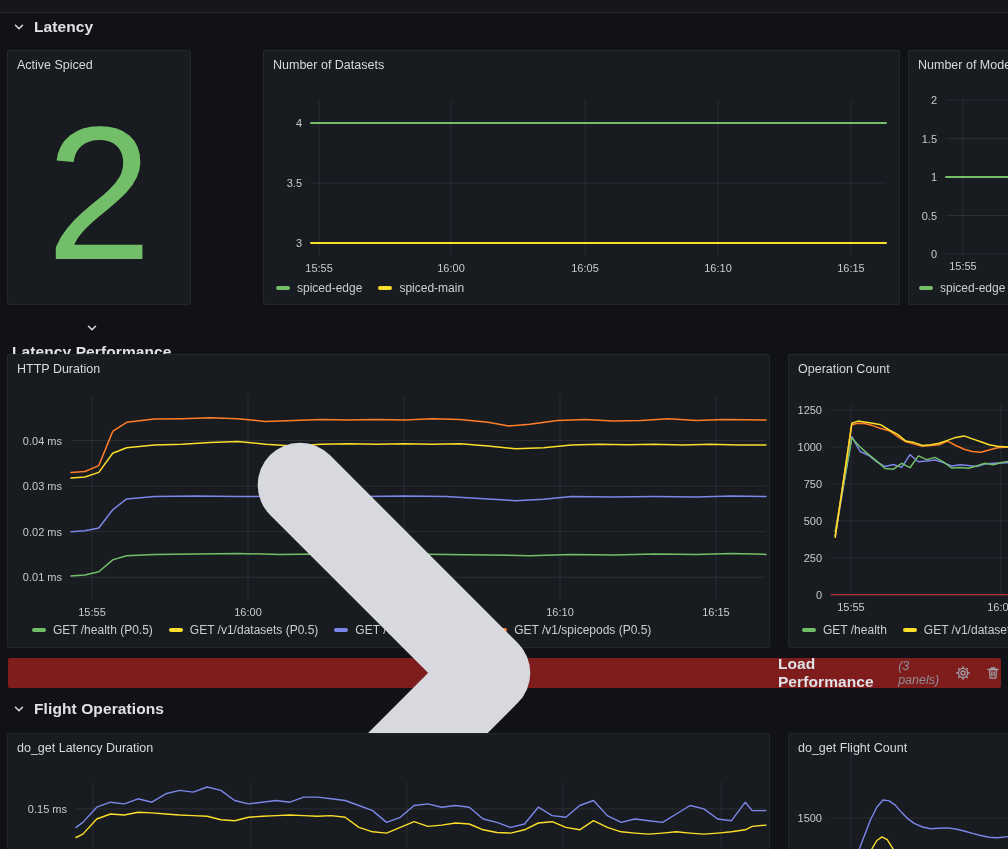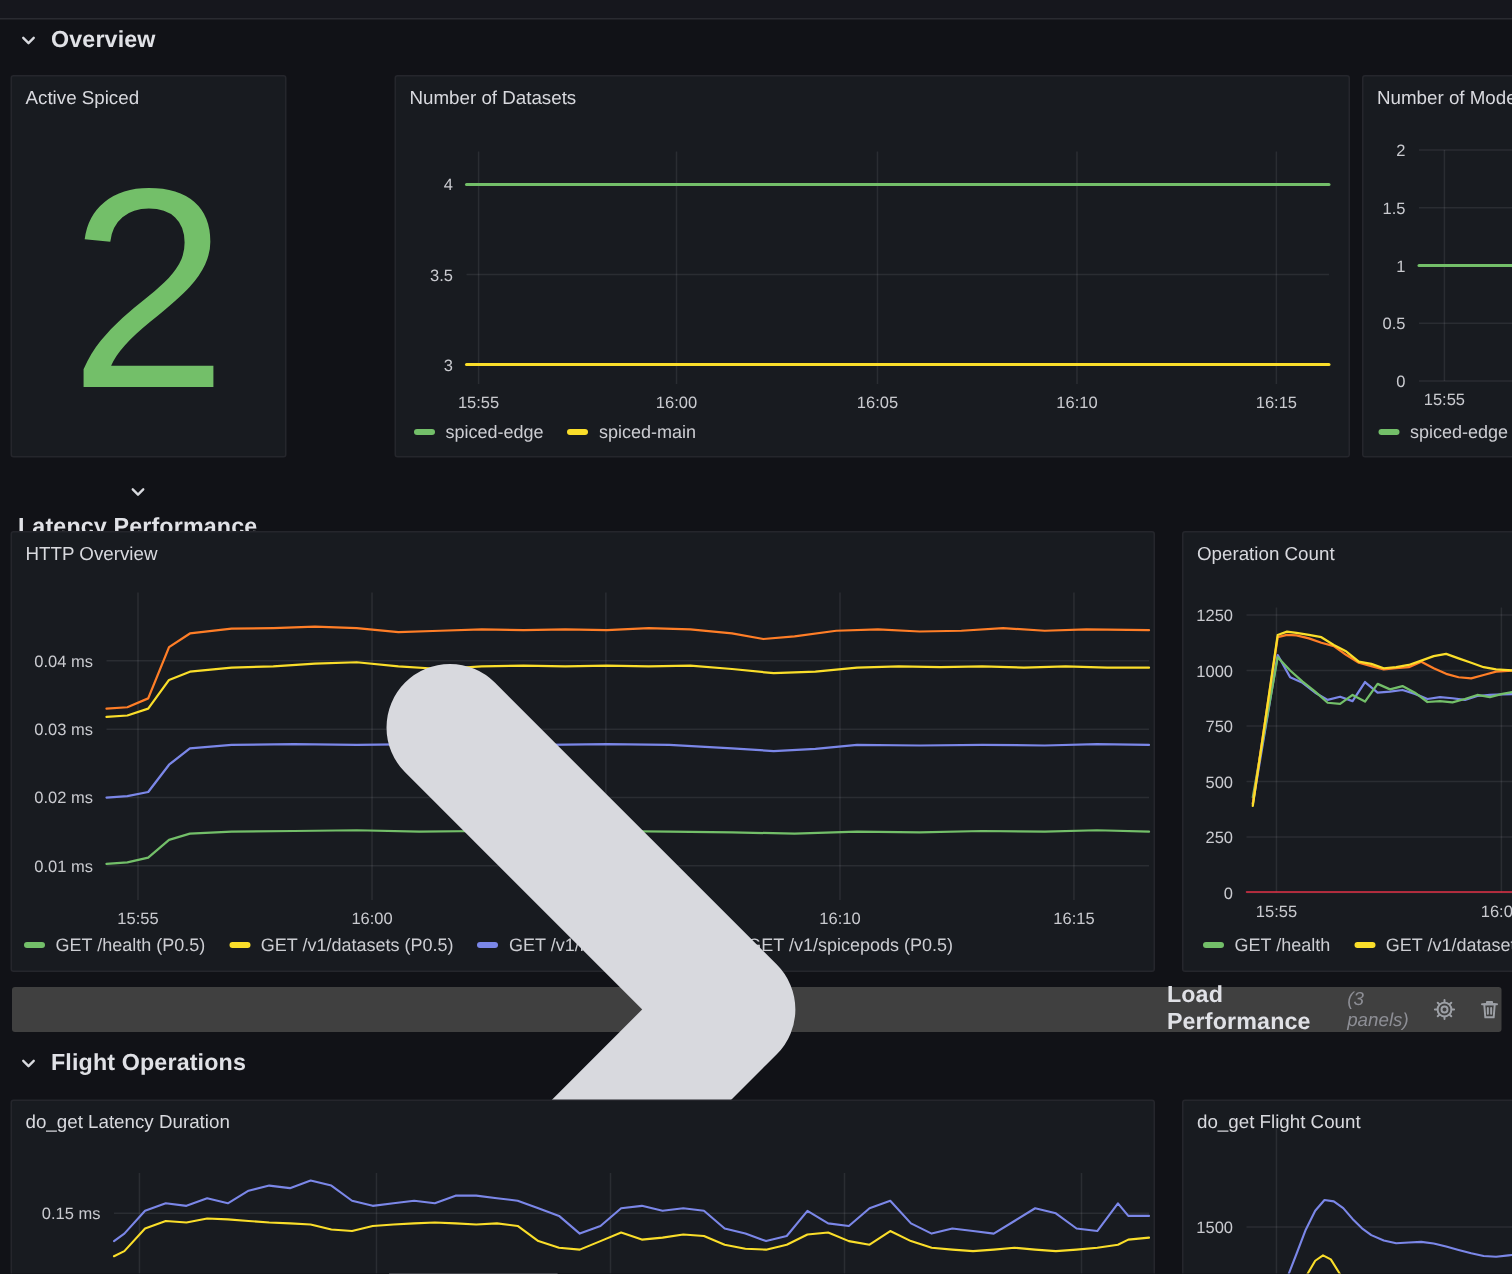--- a/index.html
+++ b/index.html
@@ -17,21 +17,21 @@
   .section-header {
     position:absolute; display:flex; align-items:center; gap:8px;
     cursor:pointer;
   }
   .section-header .chev { width:14px; height:14px; flex:0 0 auto; display:block; }
   .section-label { font-size:15.5px; font-weight:700; color:#e0e1e6; letter-spacing:0.1px; }
   .section-meta { font-size:12.5px; font-style:italic; color:#8d8e95; margin-left:14px; }
   .icon-btn { width:16px; height:16px; margin-left:14px; display:inline-block; cursor:pointer; }
   .load-row {
     position:absolute; left:8px; top:658px; width:993px; height:30px;
-    background:#404040; border-radius:2px; display:flex; align-items:center;
+    background:#7f1d1d; border-radius:2px; display:flex; align-items:center;
     padding-left:10px;
   }
   .panel {
     position:absolute; background:#181b20; border:1px solid #25262c;
     border-radius:2px; overflow:hidden;
   }
   .panel-title {
     position:absolute; left:9px; top:7px; font-size:12.5px; font-weight:500;
     color:#d8d9de; white-space:nowrap; cursor:pointer;
   }
@@ -51,21 +51,21 @@
 </style>
 </head>
 <body>
 
 <div class="top-strip"></div>
 
 <div class="section-header" style="left:12px; top:18px;">
   <svg class="chev" viewBox="0 0 16 16">
     <path d="M4 6 L8 10 L12 6" stroke="#d8d9de" stroke-width="1.8" fill="none" stroke-linecap="round" stroke-linejoin="round"></path>
   </svg>
-  <span class="section-label">Overview</span>
+  <span class="section-label">Latency</span>
 </div>
 
 <div class="panel" style="left:7px; top:50px; width:184px; height:255px;">
   <div class="panel-title">Active Spiced</div>
   <div class="stat-value" style="color: rgb(115, 191, 105);">2</div>
 </div>
 
 <div class="panel" style="left:263px; top:50px; width:637px; height:255px;">
   <div class="panel-title">Number of Datasets</div>
   <svg class="chart" width="637" height="255">
@@ -128,21 +128,21 @@
 </div>
 
 <div class="section-header" style="left:12px; top:321px;flex-direction:column;">
   <svg class="chev" viewBox="0 0 16 16">
     <path d="M4 6 L8 10 L12 6" stroke="#d8d9de" stroke-width="1.8" fill="none" stroke-linecap="round" stroke-linejoin="round"></path>
   </svg>
   <span class="section-label">Latency Performance</span>
 </div>
 
 <div class="panel" style="left:7px; top:354px; width:763px; height:294px;">
-  <div class="panel-title">HTTP Overview</div>
+  <div class="panel-title">HTTP Duration</div>
   <svg class="chart" width="763" height="294">
       <line x1="63" x2="758" y1="85.55555555555554" y2="85.55555555555554" stroke="rgba(204,204,220,0.10)" stroke-width="1"></line>
       <text x="54" y="89.55555555555554" text-anchor="end">0.04 ms</text>
       <line x1="63" x2="758" y1="131.11111111111114" y2="131.11111111111114" stroke="rgba(204,204,220,0.10)" stroke-width="1"></line>
       <text x="54" y="135.11111111111114" text-anchor="end">0.03 ms</text>
       <line x1="63" x2="758" y1="176.66666666666669" y2="176.66666666666669" stroke="rgba(204,204,220,0.10)" stroke-width="1"></line>
       <text x="54" y="180.66666666666669" text-anchor="end">0.02 ms</text>
       <line x1="63" x2="758" y1="222.22222222222223" y2="222.22222222222223" stroke="rgba(204,204,220,0.10)" stroke-width="1"></line>
       <text x="54" y="226.22222222222223" text-anchor="end">0.01 ms</text>
       <line x1="83.989" x2="83.989" y1="40" y2="245" stroke="rgba(204,204,220,0.10)" stroke-width="1"></line>
@@ -153,21 +153,21 @@
       <text x="395.905" y="261" text-anchor="middle">16:05</text>
       <line x1="552.002" x2="552.002" y1="40" y2="245" stroke="rgba(204,204,220,0.10)" stroke-width="1"></line>
       <text x="552.002" y="261" text-anchor="middle">16:10</text>
       <line x1="707.96" x2="707.96" y1="40" y2="245" stroke="rgba(204,204,220,0.10)" stroke-width="1"></line>
       <text x="707.96" y="261" text-anchor="middle">16:15</text>
       <polyline points="63.0,220.9 76.9,219.9 90.8,216.8 104.7,204.9 118.6,200.8 146.4,199.4 188.1,199.0 229.8,198.5 271.5,199.4 313.2,199.0 354.9,199.9 396.6,199.0 438.3,199.4 480.0,199.9 521.7,200.8 563.4,199.4 605.1,199.9 646.8,199.0 688.5,199.4 723.3,198.5 758.0,199.4" fill="none" stroke="#73BF69" stroke-width="1.5" stroke-linejoin="round" stroke-linecap="round"></polyline>
       <polyline points="63.0,122.9 76.9,122.0 90.8,117.4 104.7,98.3 118.6,92.8 146.4,90.1 174.2,89.2 202.0,87.4 229.8,86.5 257.6,89.2 285.4,91.0 313.2,89.2 341.0,88.7 368.8,89.2 396.6,88.7 424.4,89.2 452.2,88.7 480.0,91.0 507.8,93.8 535.6,92.8 563.4,90.1 591.2,89.2 619.0,89.7 646.8,89.2 674.6,90.1 702.4,89.2 730.2,90.1 758.0,90.1" fill="none" stroke="#FADE2A" stroke-width="1.5" stroke-linejoin="round" stroke-linecap="round"></polyline>
       <polyline points="63.0,176.7 76.9,175.8 90.8,173.0 104.7,154.8 118.6,143.9 146.4,141.6 188.1,141.1 229.8,141.6 271.5,141.1 313.2,140.7 354.9,141.6 396.6,141.1 438.3,141.6 480.0,143.9 507.8,145.7 535.6,144.3 563.4,141.6 605.1,142.0 646.8,141.6 688.5,142.0 723.3,141.1 758.0,141.6" fill="none" stroke="#7B87E8" stroke-width="1.5" stroke-linejoin="round" stroke-linecap="round"></polyline>
       <polyline points="63.0,117.4 76.9,116.5 90.8,110.6 104.7,76.4 118.6,67.3 146.4,64.1 174.2,63.7 202.0,62.8 229.8,63.7 257.6,66.4 285.4,65.5 313.2,64.6 341.0,65.1 368.8,64.6 396.6,65.1 424.4,63.7 452.2,64.6 480.0,67.3 500.9,71.0 521.7,69.2 549.5,65.5 577.3,64.6 605.1,66.0 632.9,65.5 660.7,63.7 688.5,65.5 716.3,64.6 758.0,65.1" fill="none" stroke="#FF7E27" stroke-width="1.5" stroke-linejoin="round" stroke-linecap="round"></polyline>
     </svg>
-  <div class="legend" style="left:8px; bottom:10px;">
+  <div class="legend" style="left:24px; bottom:10px;">
       <span class="legend-item">
         <span class="swatch" style="background: rgb(115, 191, 105);"></span>
         <span>GET /health (P0.5)</span>
       </span>
       <span class="legend-item">
         <span class="swatch" style="background: rgb(250, 222, 42);"></span>
         <span>GET /v1/datasets (P0.5)</span>
       </span>
       <span class="legend-item">
         <span class="swatch" style="background: rgb(123, 135, 232);"></span>

